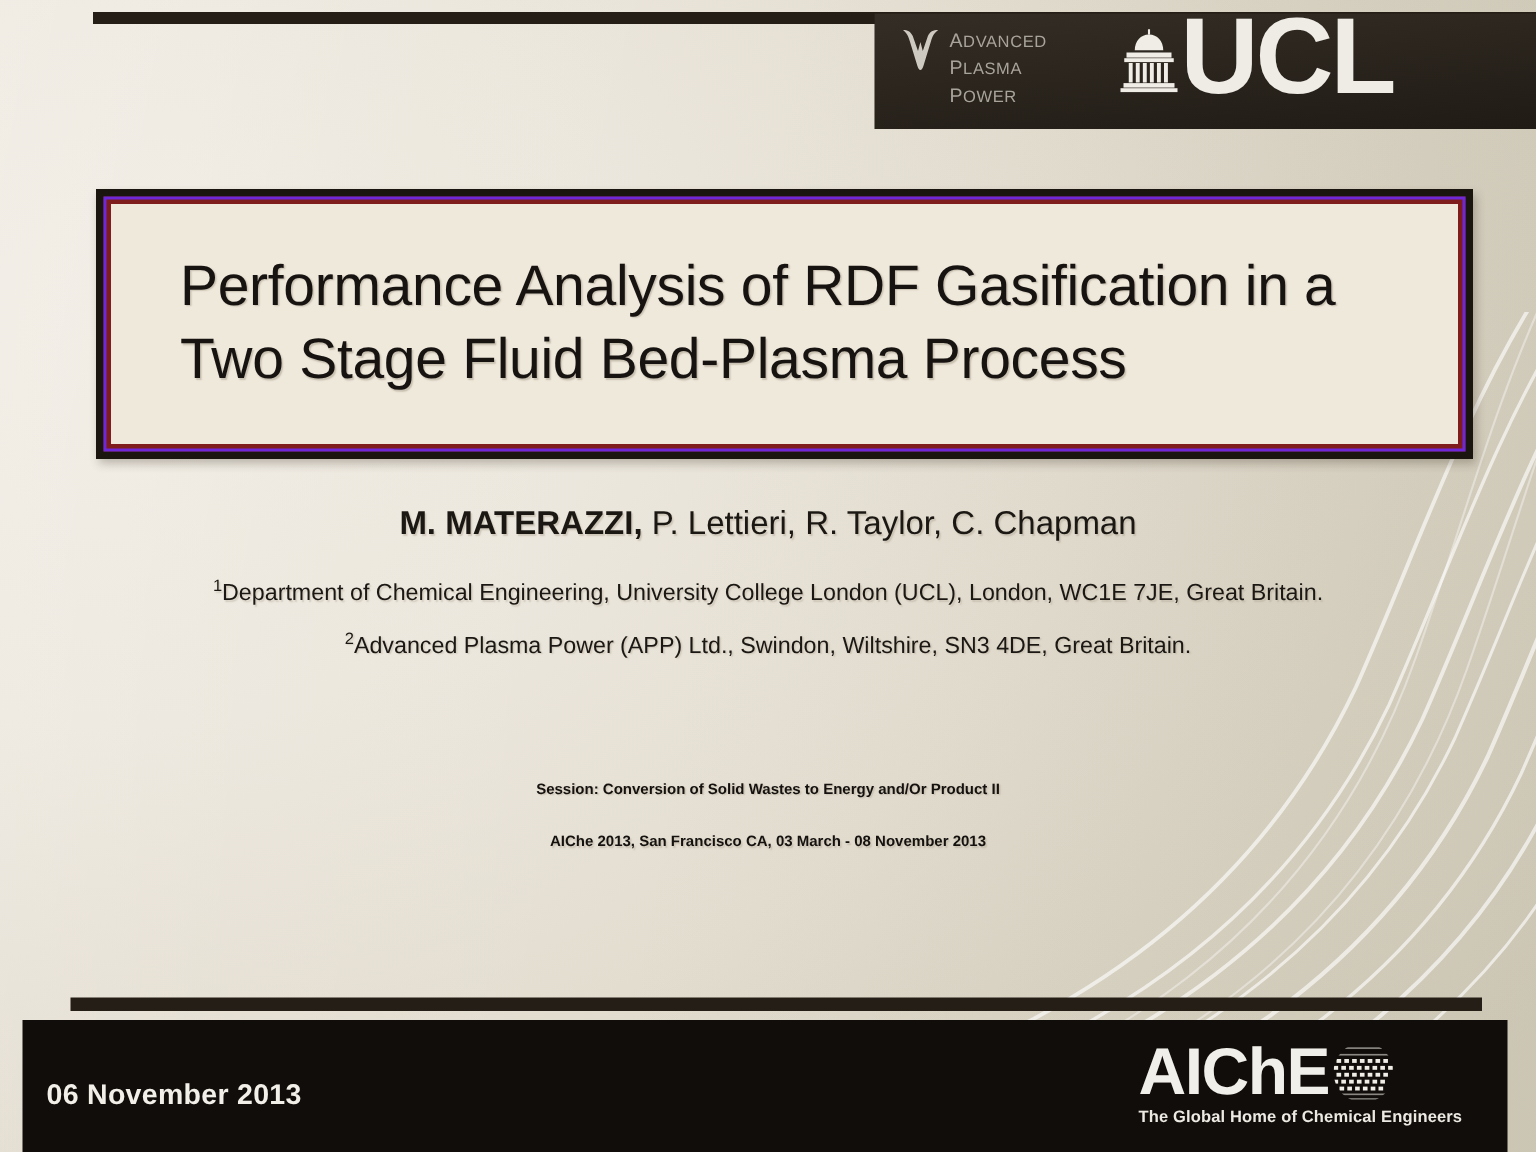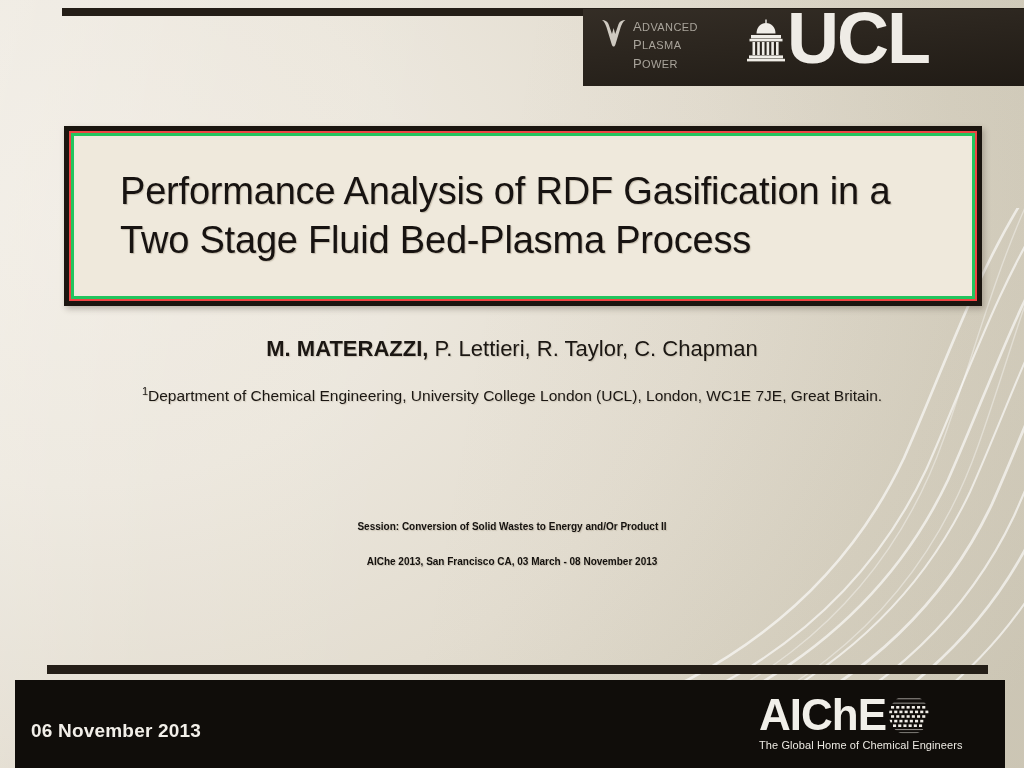--- a/index.html
+++ b/index.html
@@ -133,22 +133,22 @@
     background: #1a150f;
     padding: 5px;
     box-sizing: border-box;
     z-index: 5;
     box-shadow: 2px 3px 6px rgba(60,50,35,0.30);
   }
   .title-inner {
     width: 100%;
     height: 100%;
     box-sizing: border-box;
-    background: #22c55e;
-    border: 2px solid #ef4444;
+    background: #7f1d1d;
+    border: 2px solid #6d28d9;
     padding: 3px;
   }
   .title-inner-fill {
     width: 100%;
     height: 100%;
     box-sizing: border-box;
     background: #efe9dc;
     display: flex;
     align-items: center;
     padding: 0 32px 0 46px;
@@ -255,21 +255,21 @@
     font-size: 44px;
     font-weight: bold;
     letter-spacing: -1px;
     line-height: 1;
     font-family: "Liberation Sans", sans-serif;
   }
   .aiche-globe { width: 44px; height: 44px; margin-left: 1px; flex: none; }
   .aiche-tag {
     color: #ece9e2;
     font-size: 11px;
-    font-weight: normal;
+    font-weight: bold;
     letter-spacing: 0.1px;
     margin-top: 2px;
     white-space: nowrap;
   }
 </style>
 </head>
 <body>
 
 <div id="slide">
 
@@ -343,20 +343,23 @@
       </div>
     </div>
   </div>
 
   <div class="authors">
     <span class="lead">M. MATERAZZI,</span><span> P. Lettieri, R. Taylor, C. Chapman</span>
   </div>
 
   <div class="affil affil-1">
     <sup>1</sup><span>Department of Chemical Engineering, University College London (UCL), London, WC1E 7JE, Great Britain.</span>
+  </div>
+  <div class="affil affil-2">
+    <sup>2</sup><span>Advanced Plasma Power (APP) Ltd., Swindon, Wiltshire, SN3 4DE, Great Britain.</span>
   </div>
 
   <div class="session session-1">Session:   Conversion of Solid Wastes to Energy and/Or Product II</div>
   <div class="session session-2">AIChe 2013, San Francisco CA, 03 March - 08 November 2013</div>
 
   <div class="footer-rule"></div>
   <div class="footer-bar">
     <div class="footer-date">06 November 2013</div>
 
     <div class="aiche">

